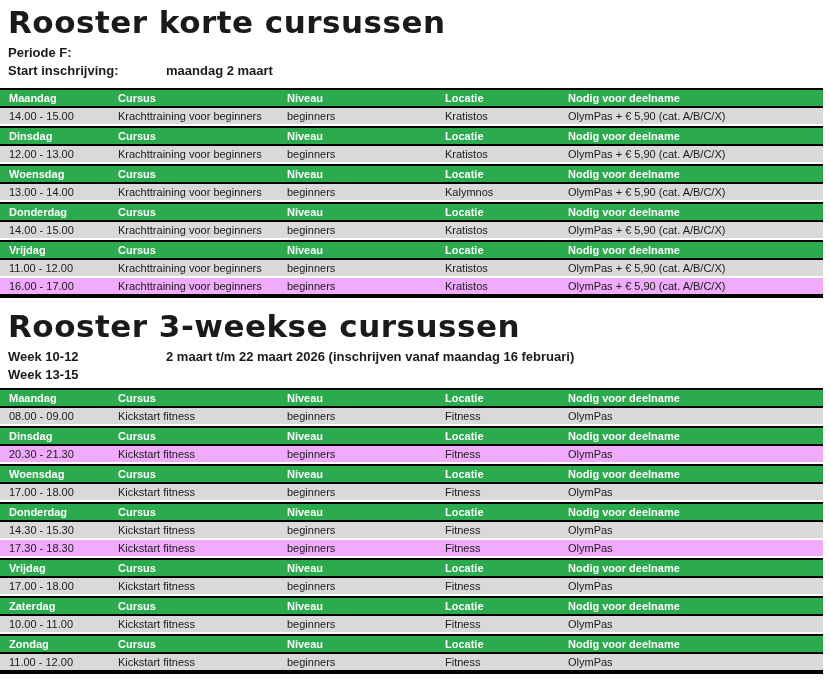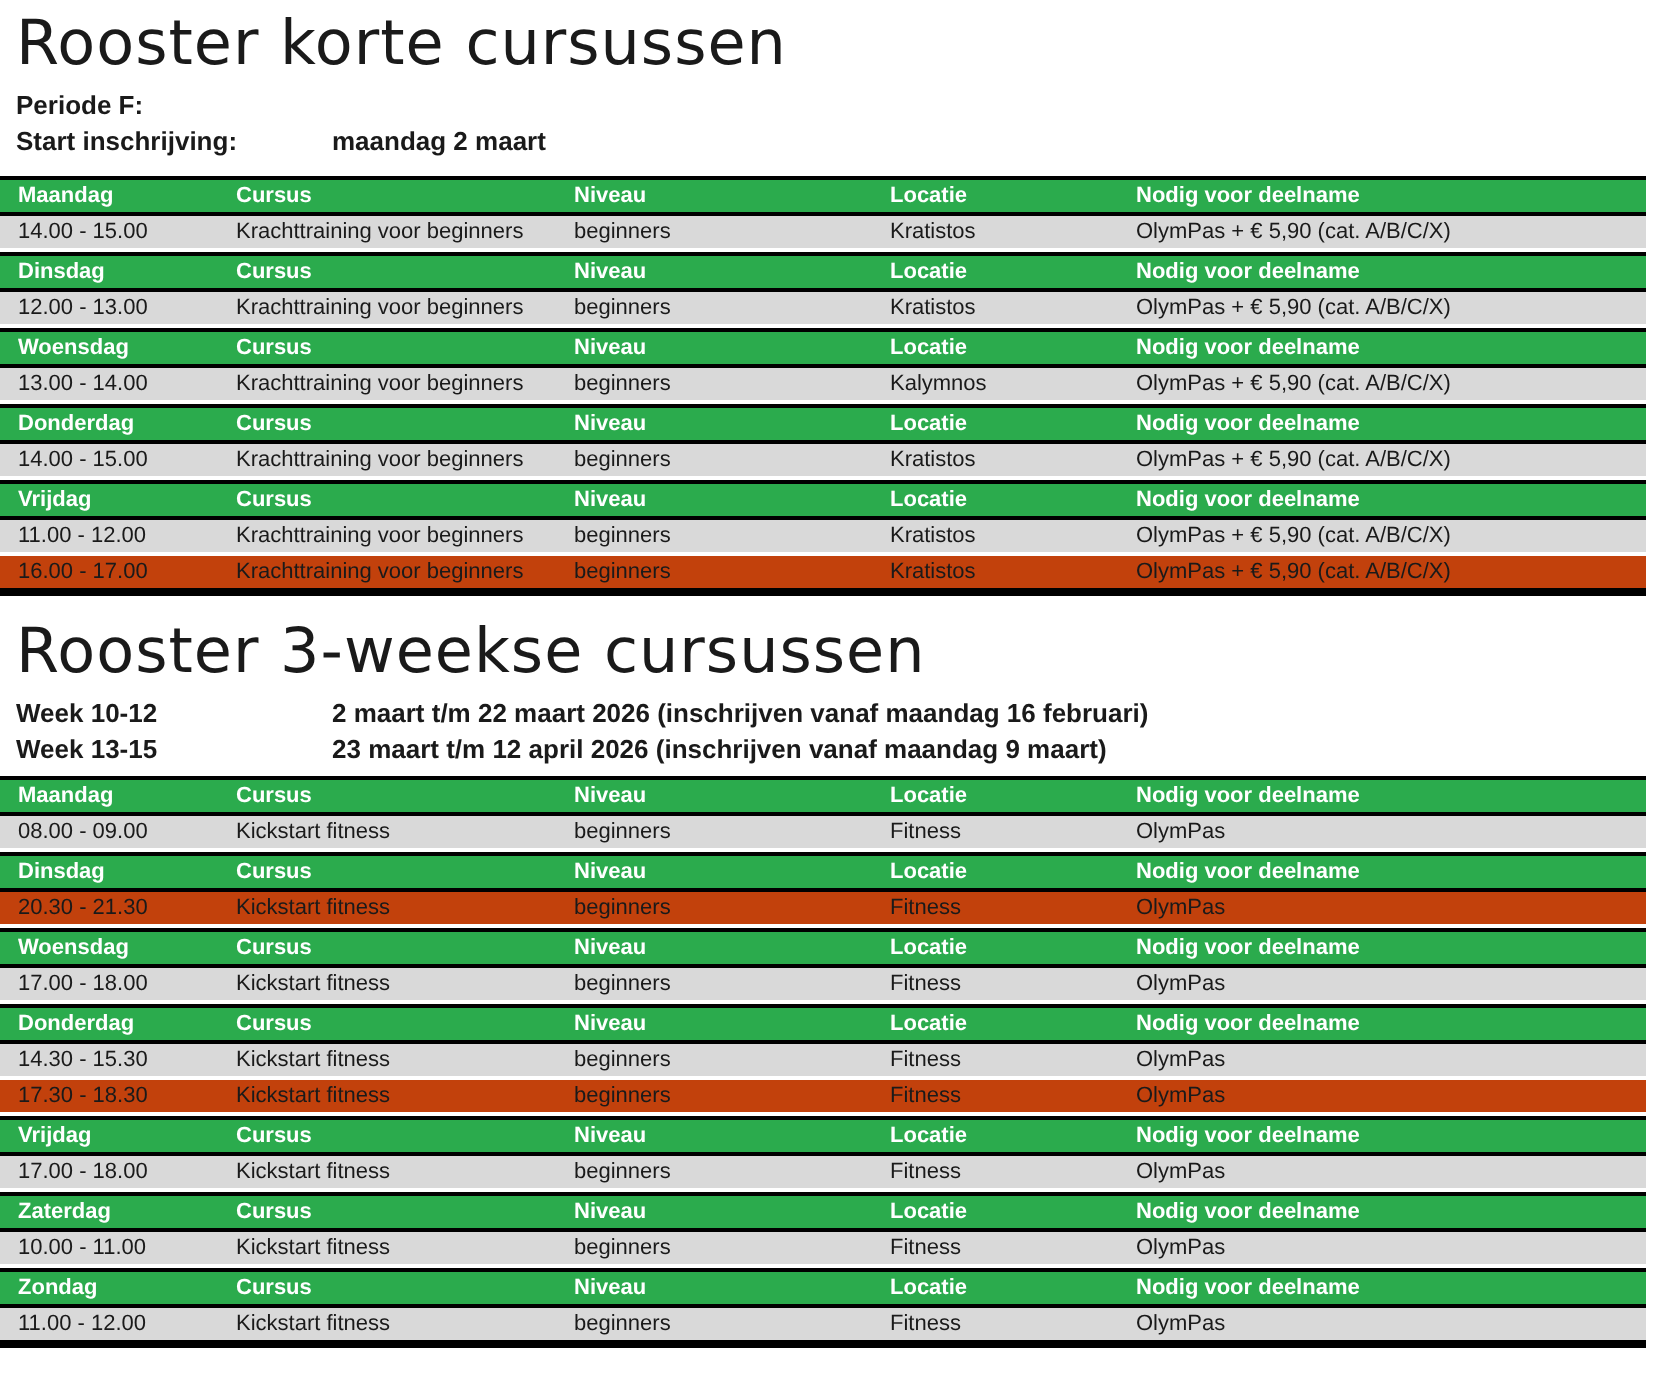--- a/index.html
+++ b/index.html
@@ -13,21 +13,21 @@
   body {
     width: 830px;
     height: 694px;
     overflow: hidden;
     background: #ffffff;
     color: var(--text);
     font-family: "Liberation Sans", sans-serif;
   }
   .section-title {
     font-family: "DejaVu Sans", sans-serif;
-    font-weight: normal;
+    font-weight: bold;
     font-size: 31px;
     line-height: 36px;
     margin: 0;
     padding: 4px 0 0 8px;
     letter-spacing: 0.5px;
     white-space: nowrap;
   }
   .info-block { margin-top: 4px; }
   .info-line {
     display: flex;
@@ -63,21 +63,21 @@
   }
   .data-row td {
     background: var(--gray);
     border-bottom: 2px solid #ffffff;
     height: 18px;
     line-height: 16px;
     padding: 0 0 0 9px;
     white-space: nowrap;
     overflow: hidden;
   }
-  .data-row.alt td { background: #c2410c; }
+  .data-row.alt td { background: #f0abfc; }
   .last-row td { border-bottom: 4px solid var(--black); height: 20px; }
 </style>
 </head>
 <body>
 
 <div id="section-0" class="section">
   <h1 class="section-title">Rooster korte cursussen</h1>
   <div class="info-block">
     <div class="info-line">
       <span class="info-label">Periode F:</span>
@@ -179,21 +179,20 @@
 
 <div id="section-1" class="section">
   <h1 class="section-title">Rooster 3-weekse cursussen</h1>
   <div class="info-block">
     <div class="info-line">
       <span class="info-label">Week 10-12</span>
       <span class="info-value">2 maart t/m 22 maart 2026 (inschrijven vanaf maandag 16 februari)</span>
     </div>
     <div class="info-line">
       <span class="info-label">Week 13-15</span>
-      <span class="info-value">23 maart t/m 12 april 2026 (inschrijven vanaf maandag 9 maart)</span>
     </div>
   </div>
   <table id="table-1" class="schedule">
     <colgroup>
       <col style="width:109px">
         <col style="width:169px">
         <col style="width:158px">
         <col style="width:123px">
         <col style="width:264px">
     </colgroup>

